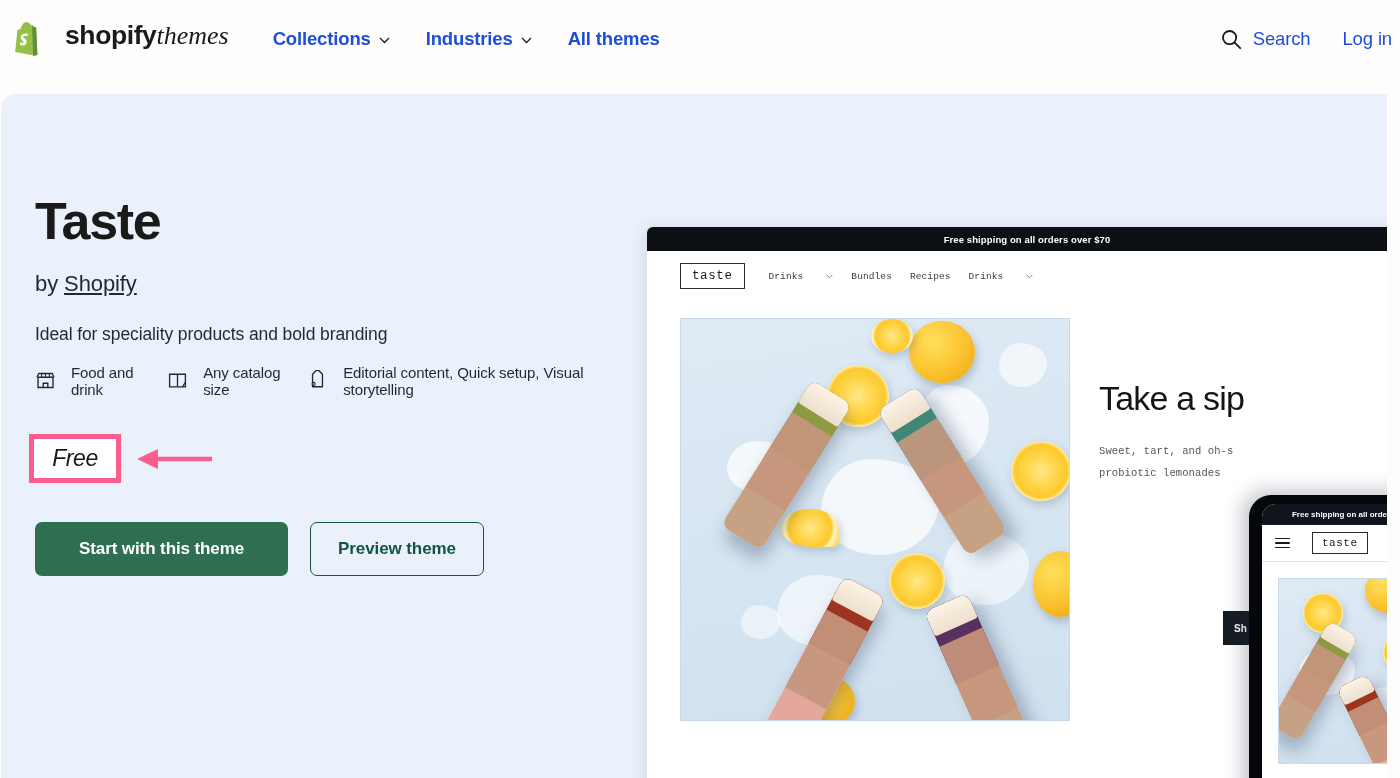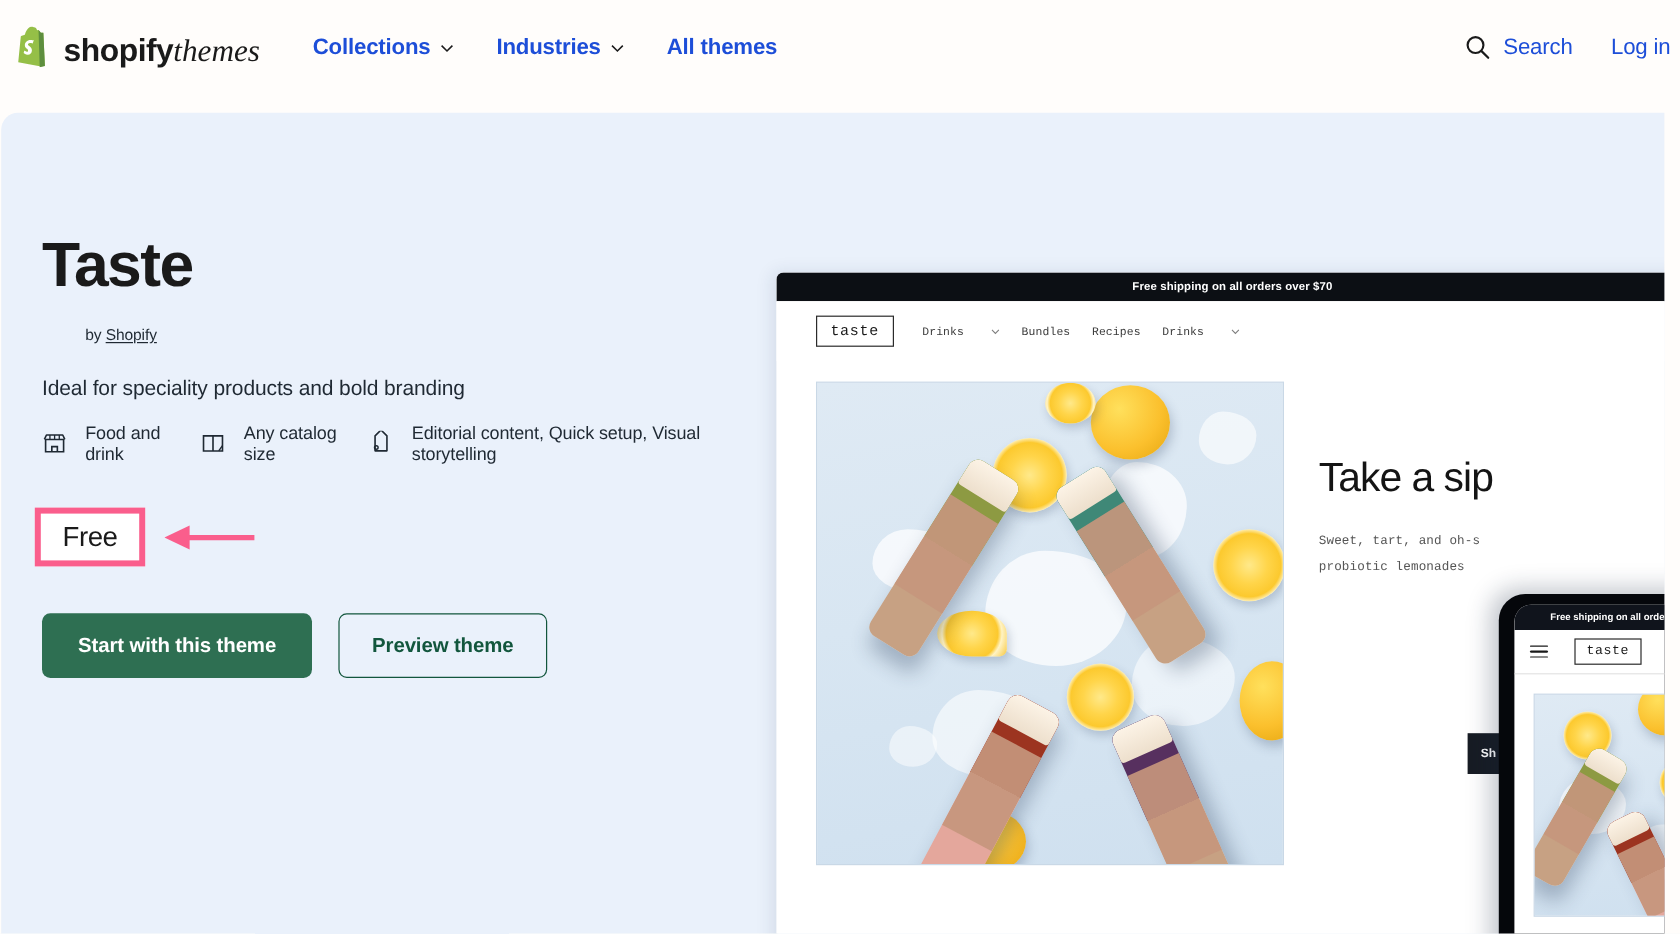--- a/index.html
+++ b/index.html
@@ -12,21 +12,21 @@
   }
 
   
   .topnav {
     position: absolute; top: 0; left: 0;
     width: 1400px; height: 78px;
     display: flex; align-items: center;
     padding: 0 0 0 14px;
     background: #fffdfb;
   }
-  .brand { display: flex; align-items: flex-end; gap: 9px; flex: 0 0 auto; }
+  .brand { display: flex; align-items: flex-start; gap: 21px; flex: 0 0 auto; }
   .brand-mark { width: 30px; height: 34px; display: block; }
   .brand-word {
     font-size: 26.5px; font-weight: 700; color: #1a1a1a;
     letter-spacing: -0.4px; line-height: 1;
   }
   .brand-word .thin {
     font-weight: 400; font-style: italic;
     font-family: "Liberation Serif", serif;
     letter-spacing: 0px; font-size: 26px;
   }
@@ -56,23 +56,22 @@
     overflow: hidden;
   }
 
   .hero-left { position: absolute; left: 34px; top: 100px; width: 580px; }
 
   .theme-title {
     font-size: 52px; font-weight: 700; color: #1a1a1a;
     letter-spacing: -1.3px; line-height: 1.05;
   }
   .byline {
-    margin-top: 22px; font-size: 13px; color: #1f2933;
+    margin-top: 22px; font-size: 22px; color: #1f2933;
     letter-spacing: -0.1px;
-    margin-left: 36px;
   }
   .byline a { color: #1f2933; text-decoration: underline; text-underline-offset: 2px; }
   .tagline {
     margin-top: 27px; font-size: 17.5px; color: #1f2933;
     letter-spacing: -0.1px;
   }
 
   .greatfor-label {
     margin-top: 42px; font-size: 13.5px; font-weight: 700;
     letter-spacing: 0.7px; color: #1a1a1a;
@@ -80,21 +79,21 @@
   .feat-list { margin-top: 19px; display: flex; flex-direction: row; gap: 14px; }
   .feat {
     display: flex; align-items: center; gap: 15px;
     font-size: 15px; color: #1f2933; letter-spacing: -0.1px;
   }
   .feat-ico { width: 21px; height: 21px; flex: 0 0 21px; display: block; }
 
   
   .price-row {
     position: relative; margin-top: 36px; height: 50px;
-    display: flex; align-items: center;
+    display: flex; align-items: center; font-style: italic;
   }
   .price-box {
     position: absolute; left: -6px; top: 0;
     width: 92px; height: 49px;
     background: #ffffff;
     border: 5px solid #fa5e8c;
     display: flex; align-items: center; justify-content: center;
   }
   .price-txt {
     font-size: 23px; color: #1a1a1a; letter-spacing: -0.4px;
@@ -105,21 +104,21 @@
     width: 76px; height: 22px; display: block;
   }
 
   .btn-row { margin-top: 38px; display: flex; align-items: center; gap: 22px; }
   .btn {
     display: flex; align-items: center; justify-content: center;
     font-size: 17px; font-weight: 700; letter-spacing: -0.1px;
     border-radius: 7px; cursor: pointer; white-space: nowrap;
   }
   .btn-primary {
-    height: 54px; padding: 0 30px;
+    height: 54px; padding: 0 44px;
     background: #2e6f52; color: #ffffff; border: none;
   }
   .btn-secondary {
     height: 54px; padding: 0 27px;
     background: transparent; color: #12563d;
     border: 1.6px solid #12563d;
   }
 
   
   .preview {

